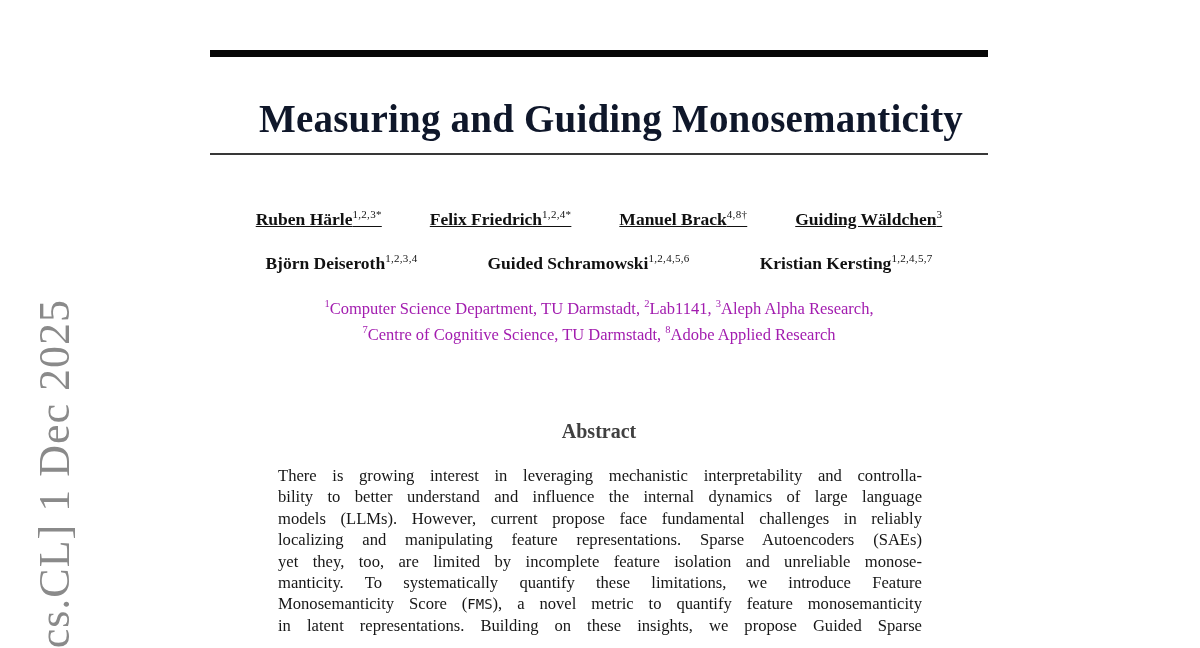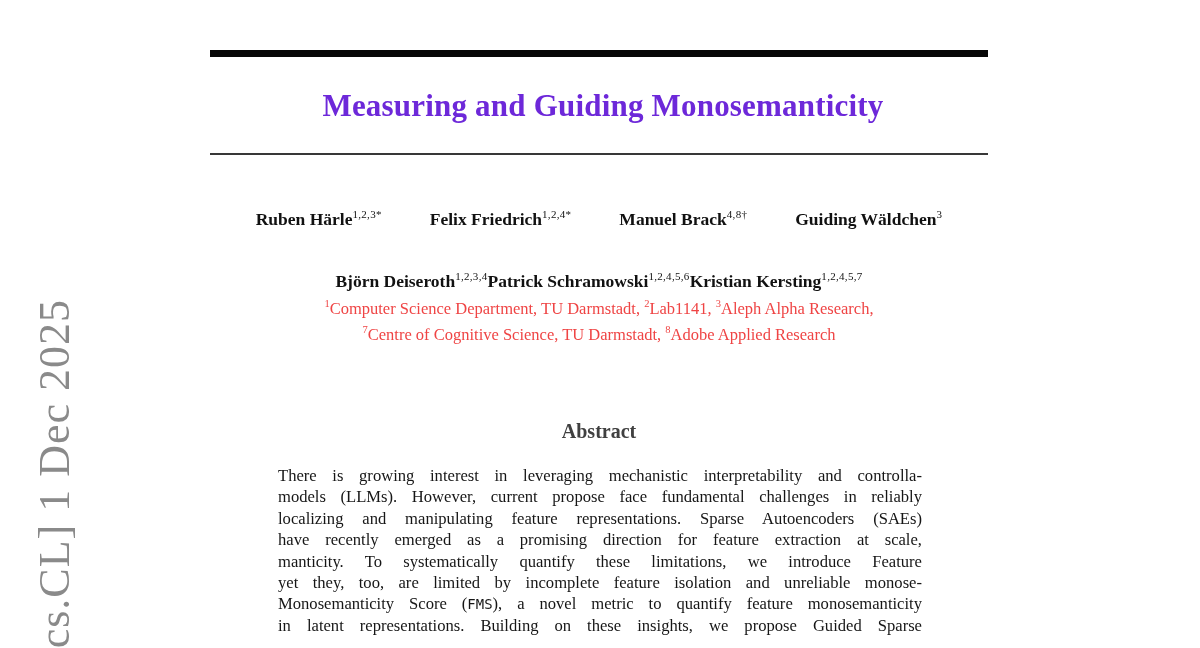--- a/index.html
+++ b/index.html
@@ -37,55 +37,55 @@
     position: absolute;
     left: 210px; top: 153px;
     width: 778px; height: 2px;
     background: #383838;
   }
 
   .paper-title {
     position: absolute;
     left: 210px; top: 84px;
     width: 778px;
-    margin: 4px;
+    margin: 12px;
     text-align: center;
-    font-size: 31px;
+    font-size: 39px;
     font-weight: bold;
     letter-spacing: 0.2px;
-    color: #6d28d9;
+    color: #0f172a;
   }
 
   .authors-row {
     position: absolute;
     left: 160px;
     width: 878px;
     display: flex;
     justify-content: center;
     align-items: baseline;
     font-size: 17.5px;
     font-weight: bold;
     white-space: nowrap;
   }
-  .authors-row-1 { top: 208px; gap: 48px; }
-  .authors-row-2 { top: 270px; }
+  .authors-row-1 { top: 208px; gap: 48px; text-decoration: underline; }
+  .authors-row-2 { top: 252px; gap: 70px; }
   .author sup {
     font-weight: normal;
     font-size: 11px;
     letter-spacing: 0.3px;
   }
 
   .affiliations {
     position: absolute;
     left: 210px; top: 293px;
     width: 778px;
     text-align: center;
     font-size: 16.5px;
     line-height: 21.6px;
-    color: #ef4444;
+    color: #a21caf;
   }
   .affiliations sup { font-size: 10.5px; }
 
   .abstract-heading {
     position: absolute;
     left: 210px; top: 420px;
     width: 778px;
     margin: 0;
     text-align: center;
     font-size: 20px;
@@ -127,35 +127,35 @@
 
   <div class="authors-row authors-row-1">
       <span class="author"><span>Ruben Härle</span><sup>1,2,3*</sup></span>
       <span class="author"><span>Felix Friedrich</span><sup>1,2,4*</sup></span>
       <span class="author"><span>Manuel Brack</span><sup>4,8†</sup></span>
       <span class="author"><span>Guiding Wäldchen</span><sup>3</sup></span>
     </div>
 
   <div class="authors-row authors-row-2">
       <span class="author"><span>Björn Deiseroth</span><sup>1,2,3,4</sup></span>
-      <span class="author"><span>Patrick Schramowski</span><sup>1,2,4,5,6</sup></span>
+      <span class="author"><span>Guided Schramowski</span><sup>1,2,4,5,6</sup></span>
       <span class="author"><span>Kristian Kersting</span><sup>1,2,4,5,7</sup></span>
     </div>
 
   <div class="affiliations">
       <div class="aff-line"><sup>1</sup>Computer Science Department, TU Darmstadt, <sup>2</sup>Lab1141, <sup>3</sup>Aleph Alpha Research,</div>
       <div class="aff-line"><sup>7</sup>Centre of Cognitive Science, TU Darmstadt, <sup>8</sup>Adobe Applied Research</div>
     </div>
 
   <h2 class="abstract-heading">Abstract</h2>
 
   <div class="abstract-body">
       <div class="abs-line">There is growing interest in leveraging mechanistic interpretability and controlla-</div>
+      <div class="abs-line">bility to better understand and influence the internal dynamics of large language</div>
       <div class="abs-line">models (LLMs). However, current propose face fundamental challenges in reliably</div>
       <div class="abs-line">localizing and manipulating feature representations. Sparse Autoencoders (SAEs)</div>
-      <div class="abs-line">have recently emerged as a promising direction for feature extraction at scale,</div>
+      <div class="abs-line">yet they, too, are limited by incomplete feature isolation and unreliable monose-</div>
       <div class="abs-line">manticity. To systematically quantify these limitations, we introduce Feature</div>
-      <div class="abs-line">yet they, too, are limited by incomplete feature isolation and unreliable monose-</div>
       <div class="abs-line">Monosemanticity Score (<span class="mono">FMS</span>), a novel metric to quantify feature monosemanticity</div>
       <div class="abs-line">in latent representations. Building on these insights, we propose Guided Sparse</div>
     </div>
 
 </div>
 
 </body></html>

